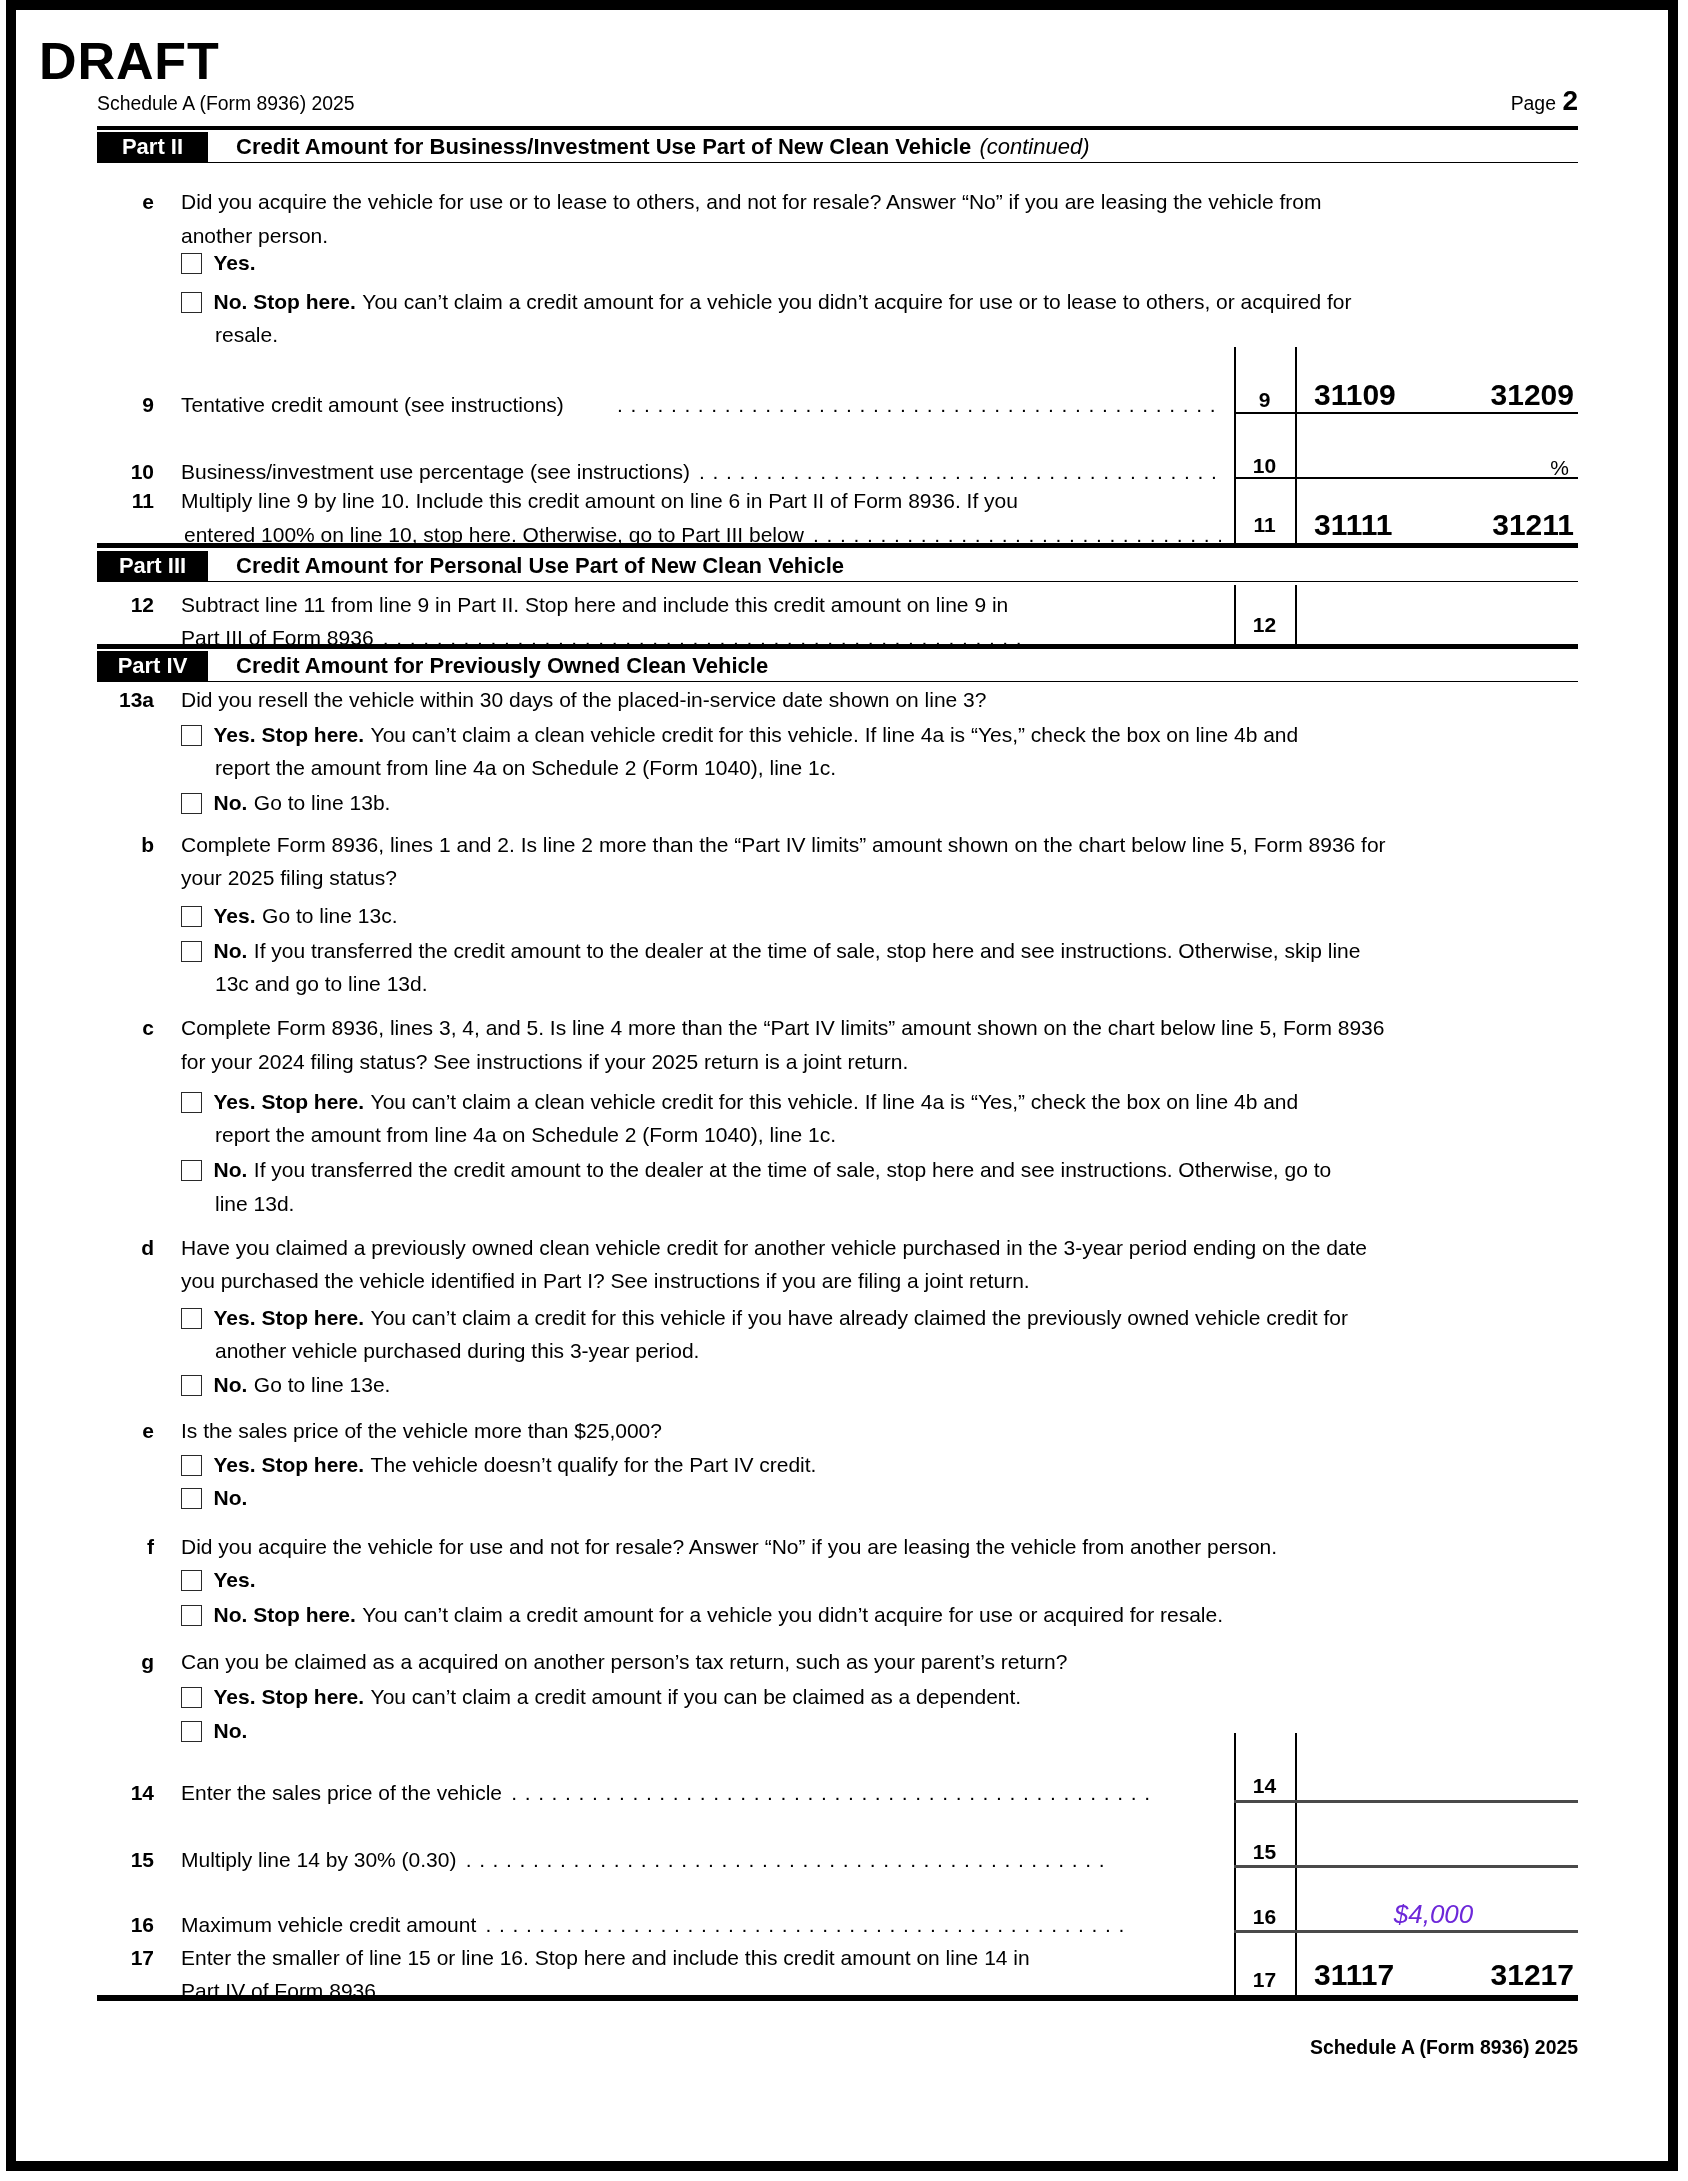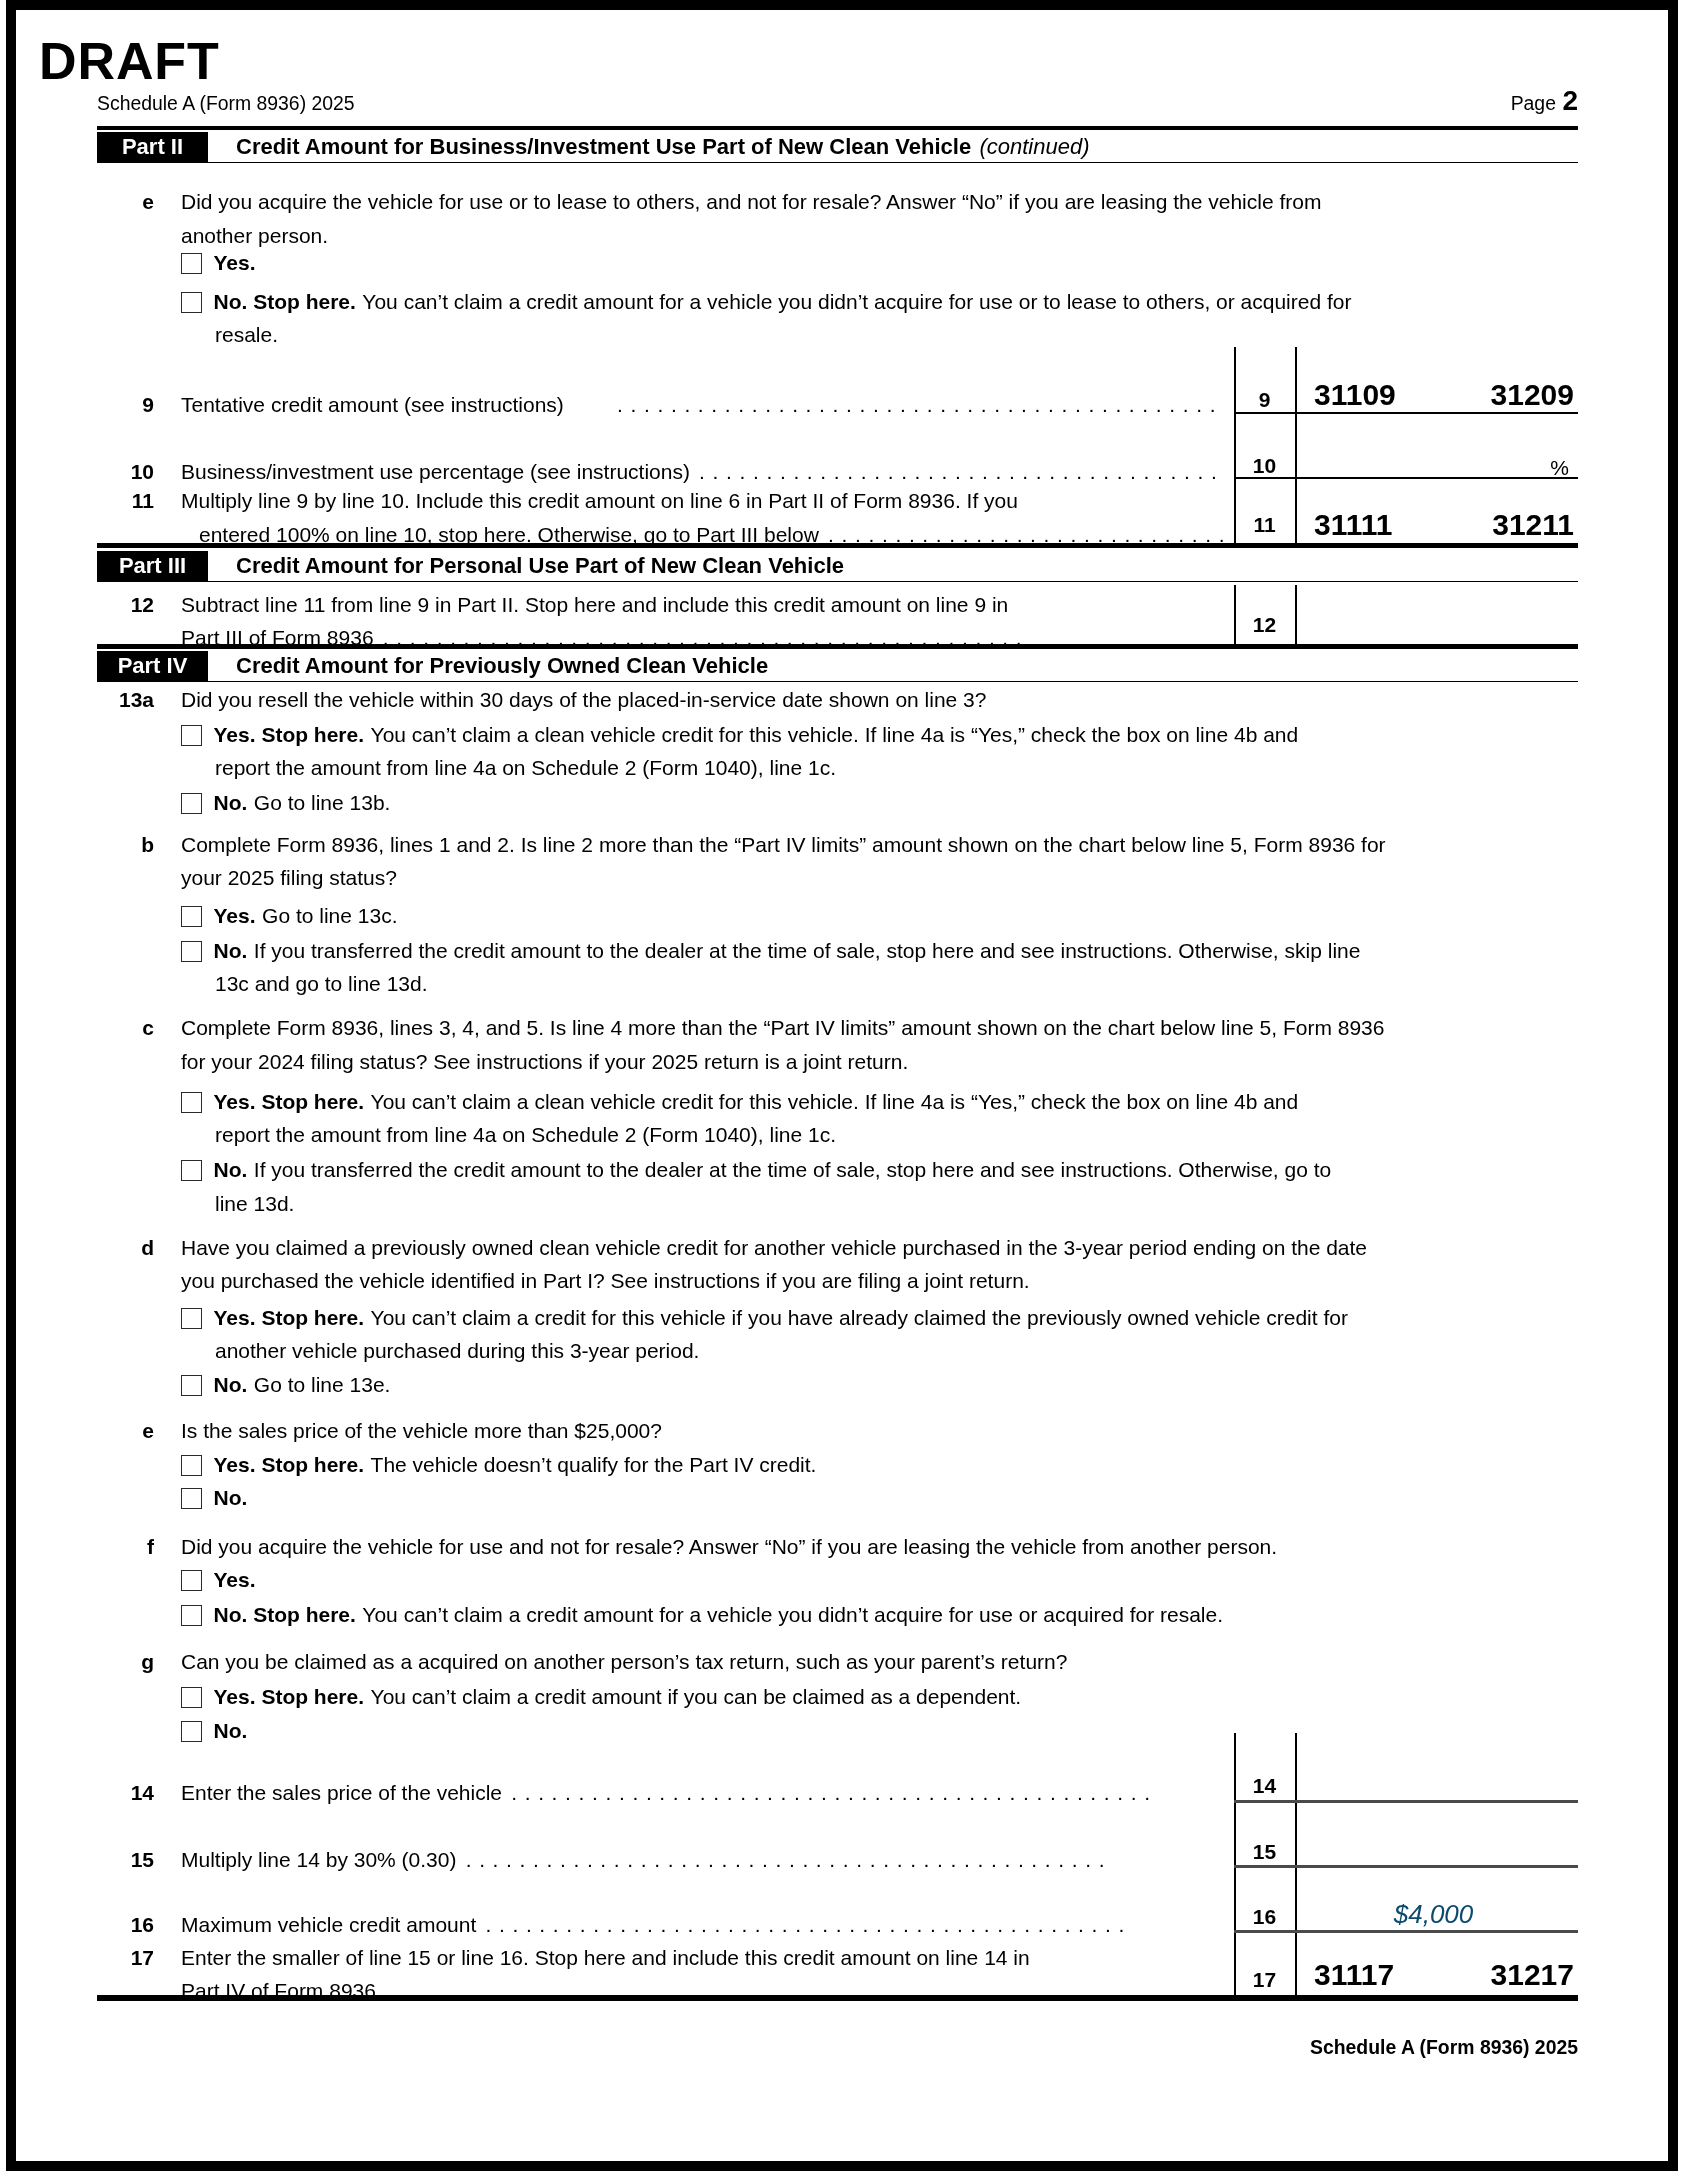--- a/index.html
+++ b/index.html
@@ -27,21 +27,21 @@
            border-bottom:1.8px solid #000;background:#fff;}
   .plabel{background:#000;color:#fff;font-weight:bold;font-size:22px;display:flex;align-items:center;
           justify-content:center;padding:0 11px;min-width:89px;}
   .ptitle{font-weight:bold;font-size:22px;margin-left:28px;display:flex;align-items:center;}
   .draft{left:39px;top:31px;font-size:52px;font-weight:bold;letter-spacing:0.9px;text-align:center;}
   .schedhdr{left:97px;top:92px;font-size:19.4px;}
   .pagehdr{left:97px;top:85px;width:1481px;display:flex;justify-content:flex-end;align-items:baseline;}
   .pagehdr .pl{font-size:19.4px;}
   .pagehdr .pn{font-size:28px;font-weight:bold;margin-left:6.5px;}
   .ghost{position:absolute;left:1295px;width:277px;text-align:center;font-size:26px;
-         font-style:italic;color:#0c4a6e;}
+         font-style:italic;color:#6d28d9;}
   .footer{left:97px;top:2036px;width:1481px;text-align:right;font-weight:bold;font-size:19.4px;}
 </style>
 </head>
 <body>
 
 <div class="page">
   <div class="frame"></div>
 
   <div class="abs draft">DRAFT</div>
   <div class="abs schedhdr">Schedule A (Form 8936) 2025</div>
@@ -89,21 +89,21 @@
   <div class="abs t num" style="top:458px;">10</div>
   <div class="abs t dotline" style="left:181px;top:458px;width:1041px;">
     <span>Business/investment use percentage (see instructions)</span>
     <span class="dots">.   .   .   .   .   .   .   .   .   .   .   .   .   .   .   .   .   .   .   .   .   .   .   .   .   .   .   .   .   .   .   .   .   .   .   .   .   .   .   .   .   .   .   .   .   .   .   .</span>
   </div>
   <div class="boxnum" style="top:454px;">10</div>
   <div class="abs t" style="left:1421px;top:454px;width:148px;text-align:right;">%</div>
 
   <div class="abs t num" style="top:487px;">11</div>
   <div class="abs t" style="left:181px;top:487px;">Multiply line 9 by line 10. Include this credit amount on line 6 in Part II of Form 8936. If you</div>
-  <div class="abs t dotline" style="left:199px;top:521px;width:1041px;">
+  <div class="abs t dotline" style="left:184px;top:521px;width:1041px;">
     <span>entered 100% on line 10, stop here. Otherwise, go to Part III below</span>
     <span class="dots">.   .   .   .   .   .   .   .   .   .   .   .   .   .   .   .   .   .   .   .   .   .   .   .   .   .   .   .   .   .   .   .   .   .   .   .   .   .   .   .   .   .   .   .   .   .   .   .</span>
   </div>
   <div class="boxnum" style="top:513px;">11</div>
   <div class="vals" style="top:508px;">
     <span>31111</span>
     <span>31211</span>
   </div>
   <div class="hl" style="left:97px;top:543px;width:1481px;height:4.6px;"></div>
 

